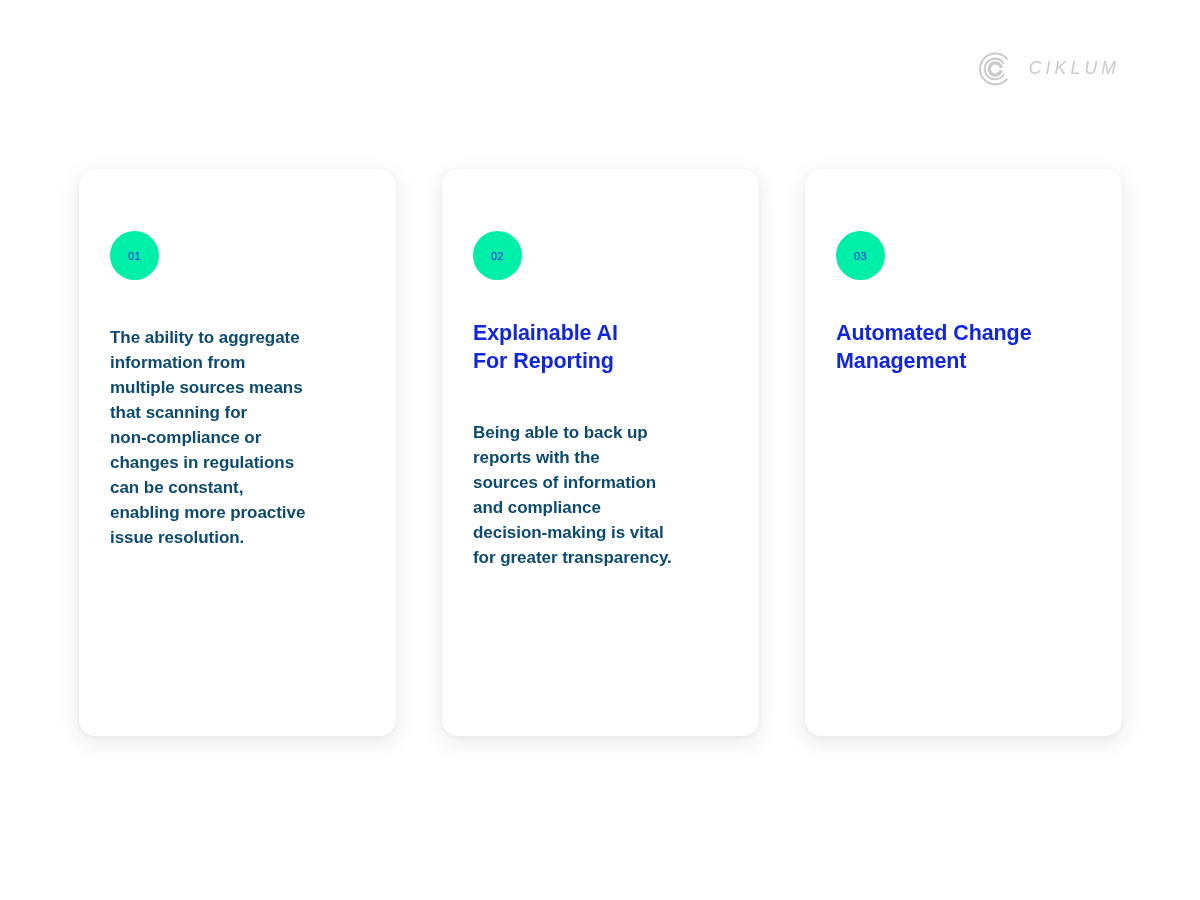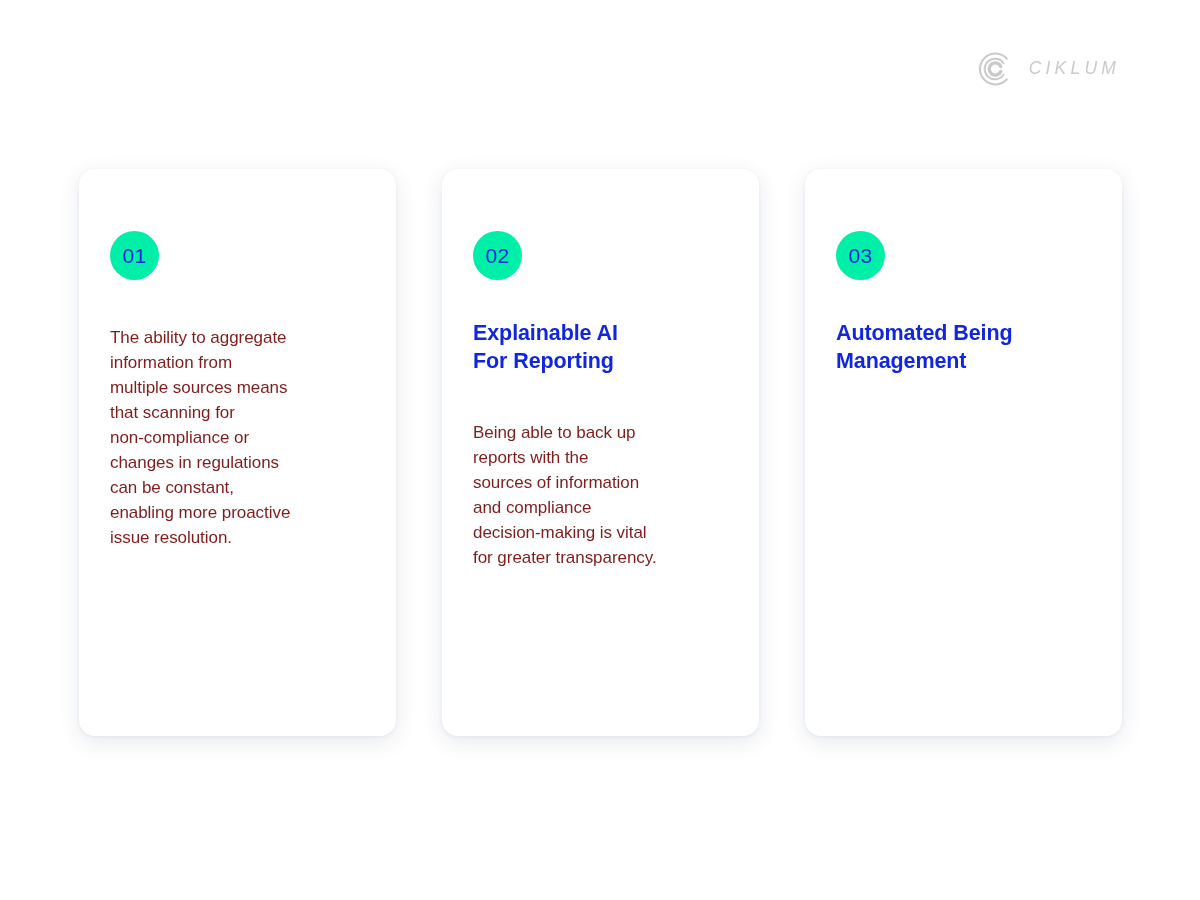--- a/index.html
+++ b/index.html
@@ -63,42 +63,42 @@
   .card-3 { min-height: 567px; }
 
   .badge {
     width: 49px;
     height: 49px;
     border-radius: 50%;
     background: #00EFA8;
     display: flex;
     align-items: center;
     justify-content: center;
-    font-size: 21px;
+    font-size: 11px;
     color: #1226DC;
     font-weight: 400;
     letter-spacing: 0.3px;
   }
 
   .card-title {
     margin: 39px 0 0 0;
     font-size: 21.5px;
     line-height: 28px;
     font-weight: 700;
     color: #1226DC;
     letter-spacing: -0.1px;
     white-space: pre-line;
   }
 
   .card-body {
     margin: 45px 0 0 0;
     font-size: 17px;
     line-height: 25px;
-    color: #7f1d1d;
-    font-weight: 400;
+    color: #0c4a6e;
+    font-weight: 700;
     white-space: pre-line;
     letter-spacing: -0.05px;
   }
 </style>
 </head>
 <body>
 
 <div class="brand">
   <svg class="brand-mark" viewBox="0 0 40 40" aria-hidden="true">
     <path d="M33.5 9.2 A16.2 16.2 0 1 0 33.5 30.8" fill="none" stroke="#c9cacc" stroke-width="2.1" stroke-linecap="round"></path>
@@ -130,17 +130,17 @@
     <p class="card-body">Being able to back up
 reports with the
 sources of information
 and compliance
 decision-making is vital
 for greater transparency.</p>
   </div>
 
   <div class="card card-3">
     <div class="badge">03</div>
-    <h2 class="card-title">Automated Being
+    <h2 class="card-title">Automated Change
 Management</h2>
   </div>
 
 </div>
 
 </body></html>

